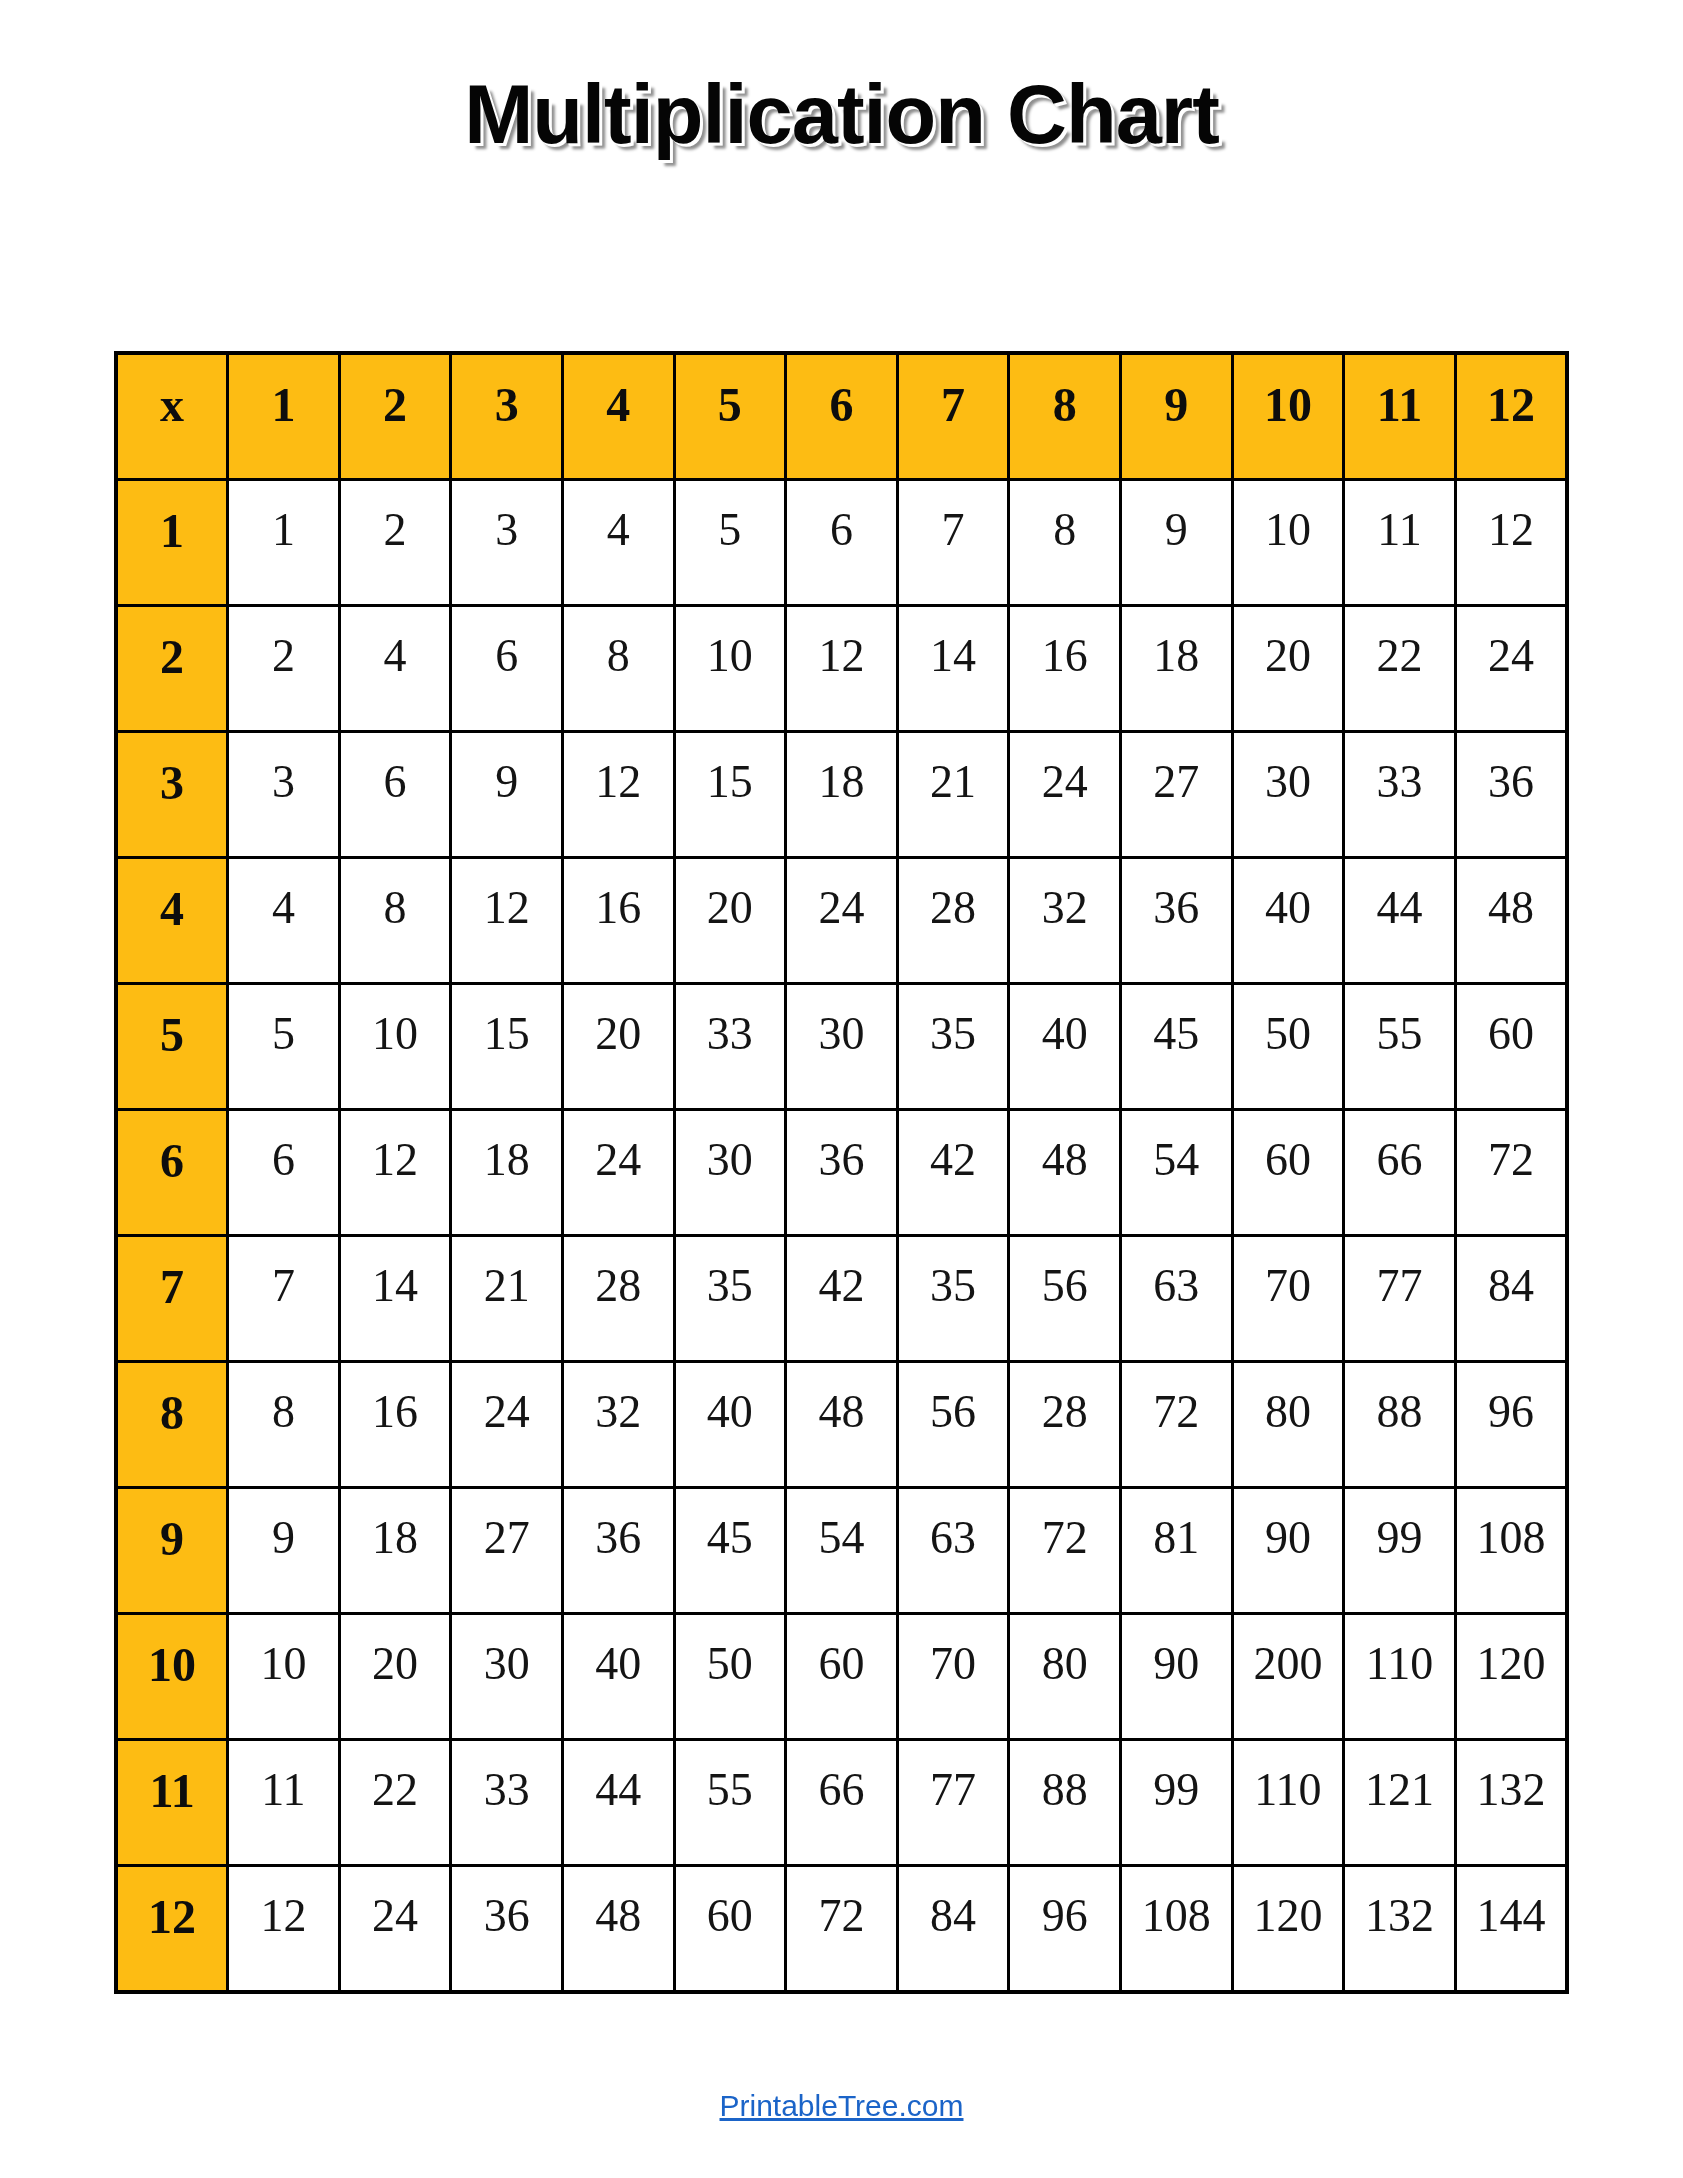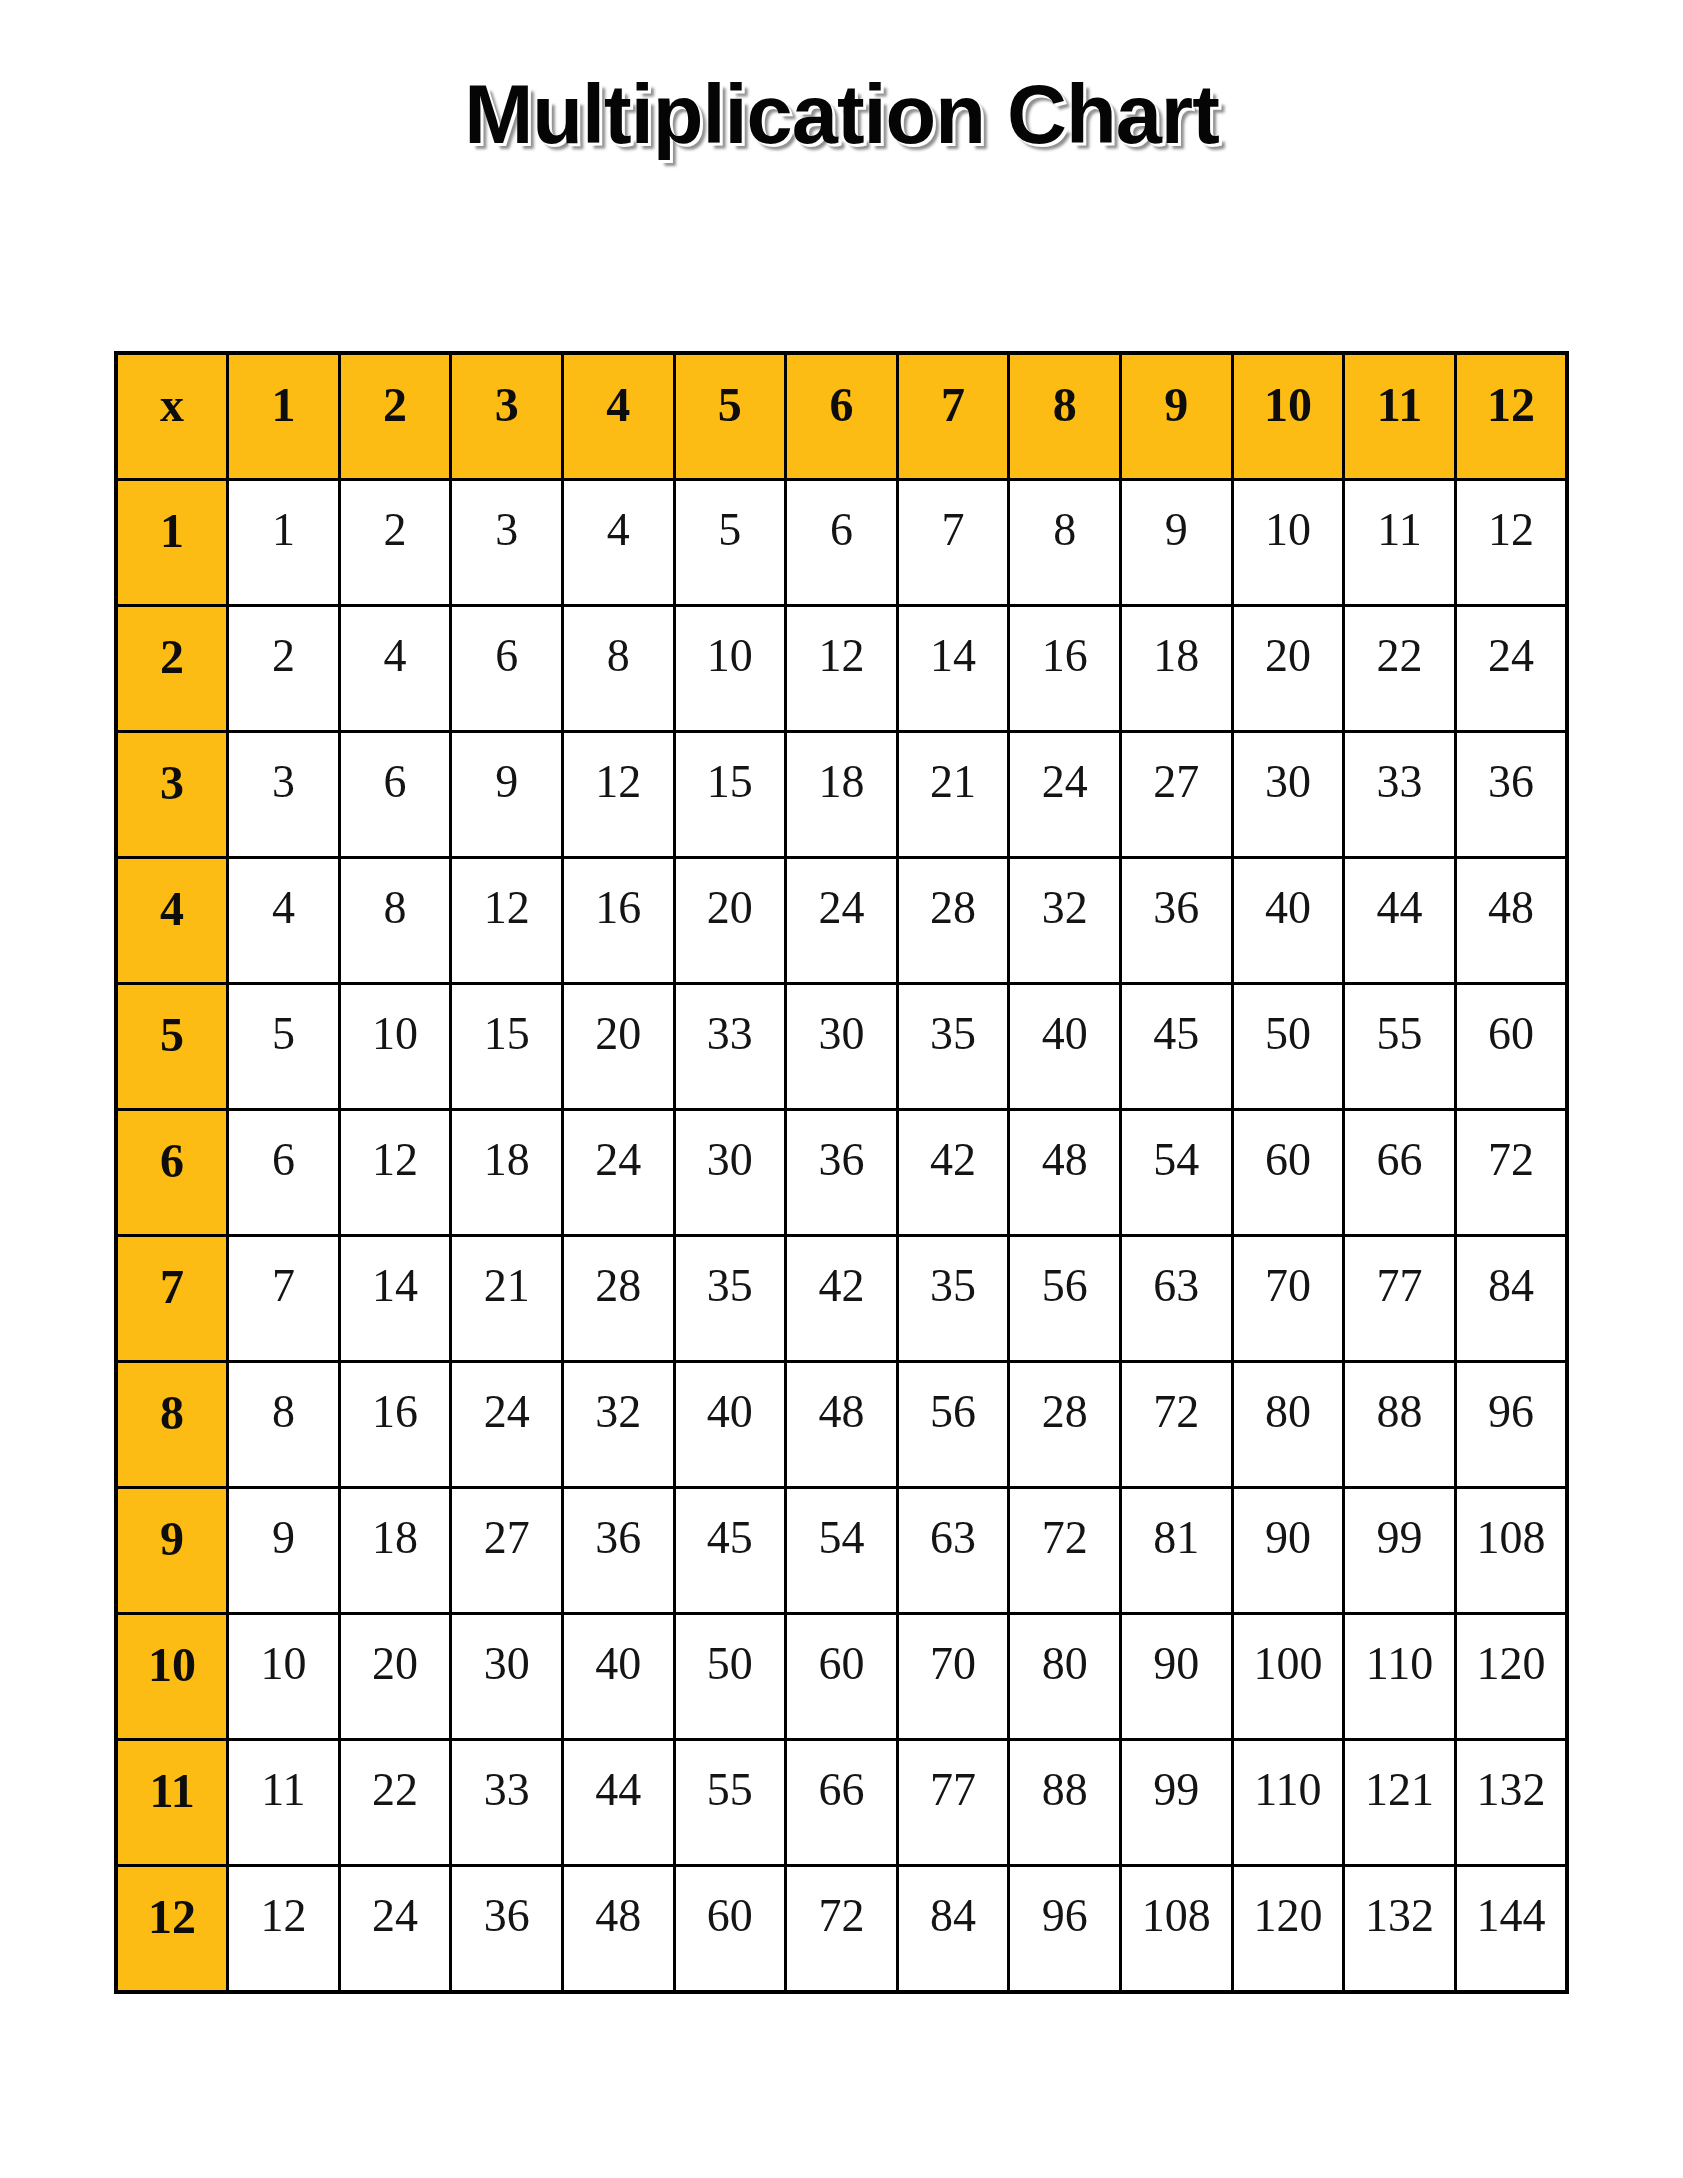--- a/index.html
+++ b/index.html
@@ -243,21 +243,21 @@
             <th class="hdr">10</th>
             <td>10</td>
             <td>20</td>
             <td>30</td>
             <td>40</td>
             <td>50</td>
             <td>60</td>
             <td>70</td>
             <td>80</td>
             <td>90</td>
-            <td>100</td>
+            <td>200</td>
             <td>110</td>
             <td>120</td>
           </tr>
           <tr>
             <th class="hdr">11</th>
             <td>11</td>
             <td>22</td>
             <td>33</td>
             <td>44</td>
             <td>55</td>
@@ -281,15 +281,18 @@
             <td>96</td>
             <td>108</td>
             <td>120</td>
             <td>132</td>
             <td>144</td>
           </tr>
         </tbody>
     </table>
   </div>
 
+  <div class="footer">
+    <a href="#">PrintableTree.com</a>
+  </div>
 
 </div>
 
 
 </body></html>

